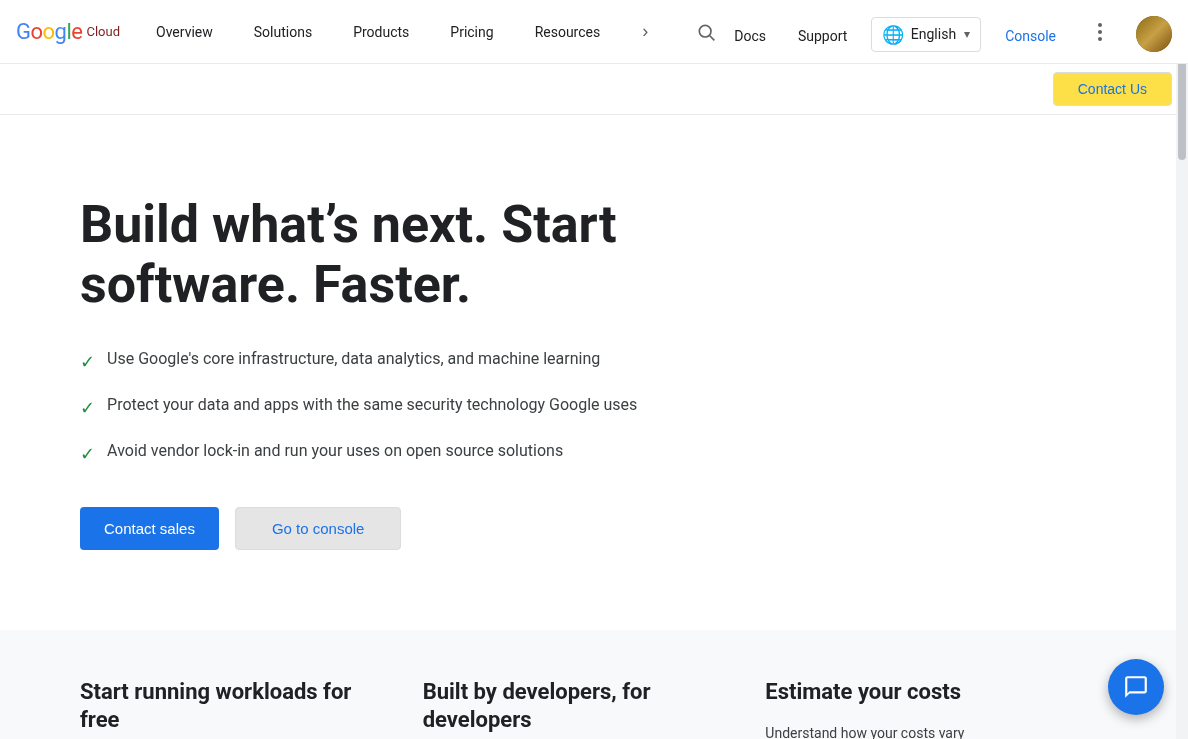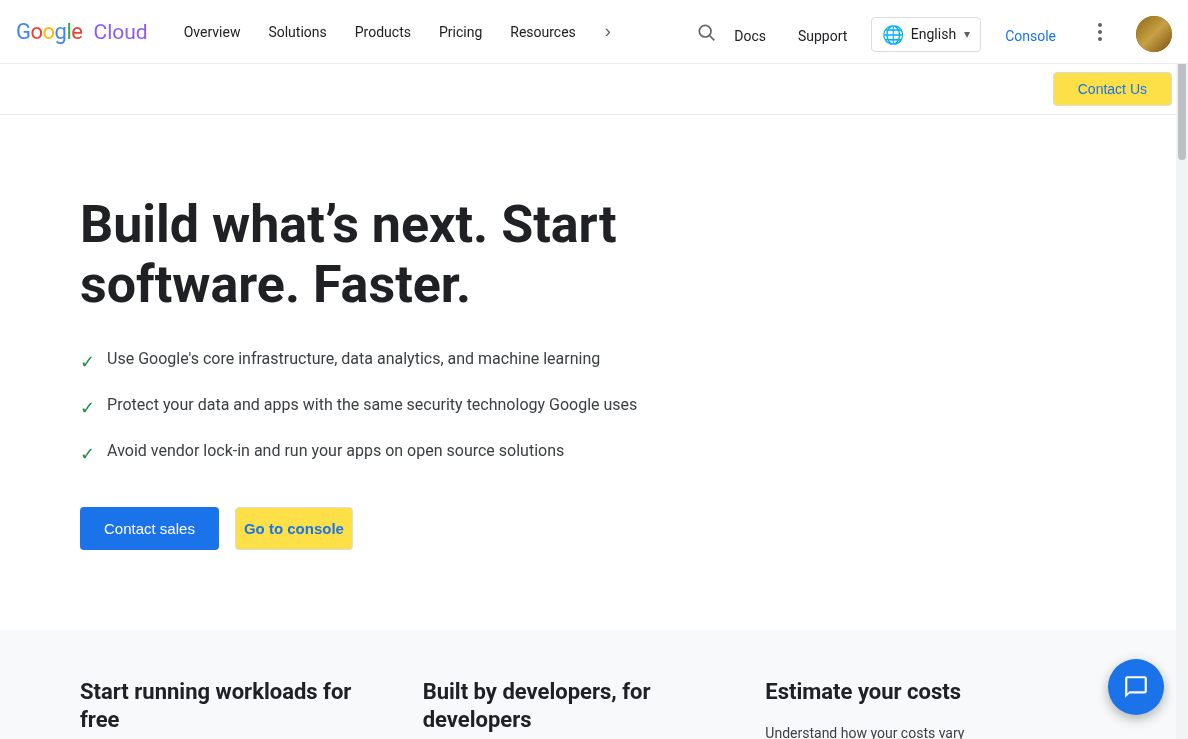--- a/index.html
+++ b/index.html
@@ -10,22 +10,22 @@
       display: flex; align-items: center; height: 64px;
       padding: 8px 16px; border-bottom: 1px solid #e8eaed;
       position: relative; background: #fff; z-index: 10;
     }
     .logo { display: flex; align-items: center; gap: 0; margin-right: 24px; }
     .logo-google { font-size: 22px; font-weight: 400; letter-spacing: -0.5px; }
     .logo-google .g-blue { color: #4285F4; }
     .logo-google .g-red { color: #EA4335; }
     .logo-google .g-yellow { color: #FBBC05; }
     .logo-google .g-green { color: #34A853; }
-    .logo-cloud { font-size: 21px; color: #8b5cf6; margin-left: 11px; font-weight: 400; }
-    .nav-links { display: flex; align-items: flex-start; gap: 4px; flex: 1; }
+    .logo-cloud { font-size: 13px; color: #7f1d1d; margin-left: 4px; font-weight: 400; }
+    .nav-links { display: flex; align-items: flex-start; gap: 17px; flex: 1; }
     .nav-link {
       padding: 8px 12px; font-size: 14px; color: #202124;
       cursor: pointer; border-radius: 4px; white-space: nowrap;
       text-decoration: none; background: none; border: none;
     }
     .nav-more-btn {
       width: 32px; height: 32px; display: flex; align-items: center; justify-content: center;
       cursor: pointer; border-radius: 50%; color: #5f6368; border: none; background: none;
       font-size: 18px;
     }
@@ -81,24 +81,24 @@
       font-size: 16px; color: #3c4043; margin-bottom: 18px; line-height: 1.5;
     }
     .check-icon { color: #1e8e3e; font-size: 18px; flex-shrink: 0; margin-top: 1px; }
     .hero-buttons { display: flex; gap: 16px; }
     .btn-primary {
       background: #1a73e8; color: #fff; border: none;
       padding: 12px 24px; border-radius: 4px; font-size: 15px;
       cursor: pointer; font-weight: 500; text-align: right;
     }
     .btn-secondary {
-      background: #fde047; color: #1a73e8;
+      background: #e5e5e5; color: #1a73e8;
       border: 1px solid #dadce0;
-      padding: 12px 8px; border-radius: 4px; font-size: 15px;
-      cursor: pointer; font-weight: 700;
+      padding: 12px 36px; border-radius: 4px; font-size: 15px;
+      cursor: pointer; font-weight: 400;
     }
 
     
     .bottom-section {
       background: #f8f9fa;
       padding: 48px 80px;
       display: flex; gap: 0;
     }
     .bottom-card {
       flex: 1; padding-right: 48px;
@@ -202,21 +202,21 @@
     <li>
       <span class="check-icon">✓</span>
       <span>Use Google's core infrastructure, data analytics, and machine learning</span>
     </li>
     <li>
       <span class="check-icon">✓</span>
       <span>Protect your data and apps with the same security technology Google uses</span>
     </li>
     <li>
       <span class="check-icon">✓</span>
-      <span>Avoid vendor lock-in and run your apps on open source solutions</span>
+      <span>Avoid vendor lock-in and run your uses on open source solutions</span>
     </li>
   </ul>
 
   <div class="hero-buttons">
     <button class="btn-primary">Contact sales</button>
     <button class="btn-secondary">Go to console</button>
   </div>
 </section>
 
 <section class="bottom-section">

